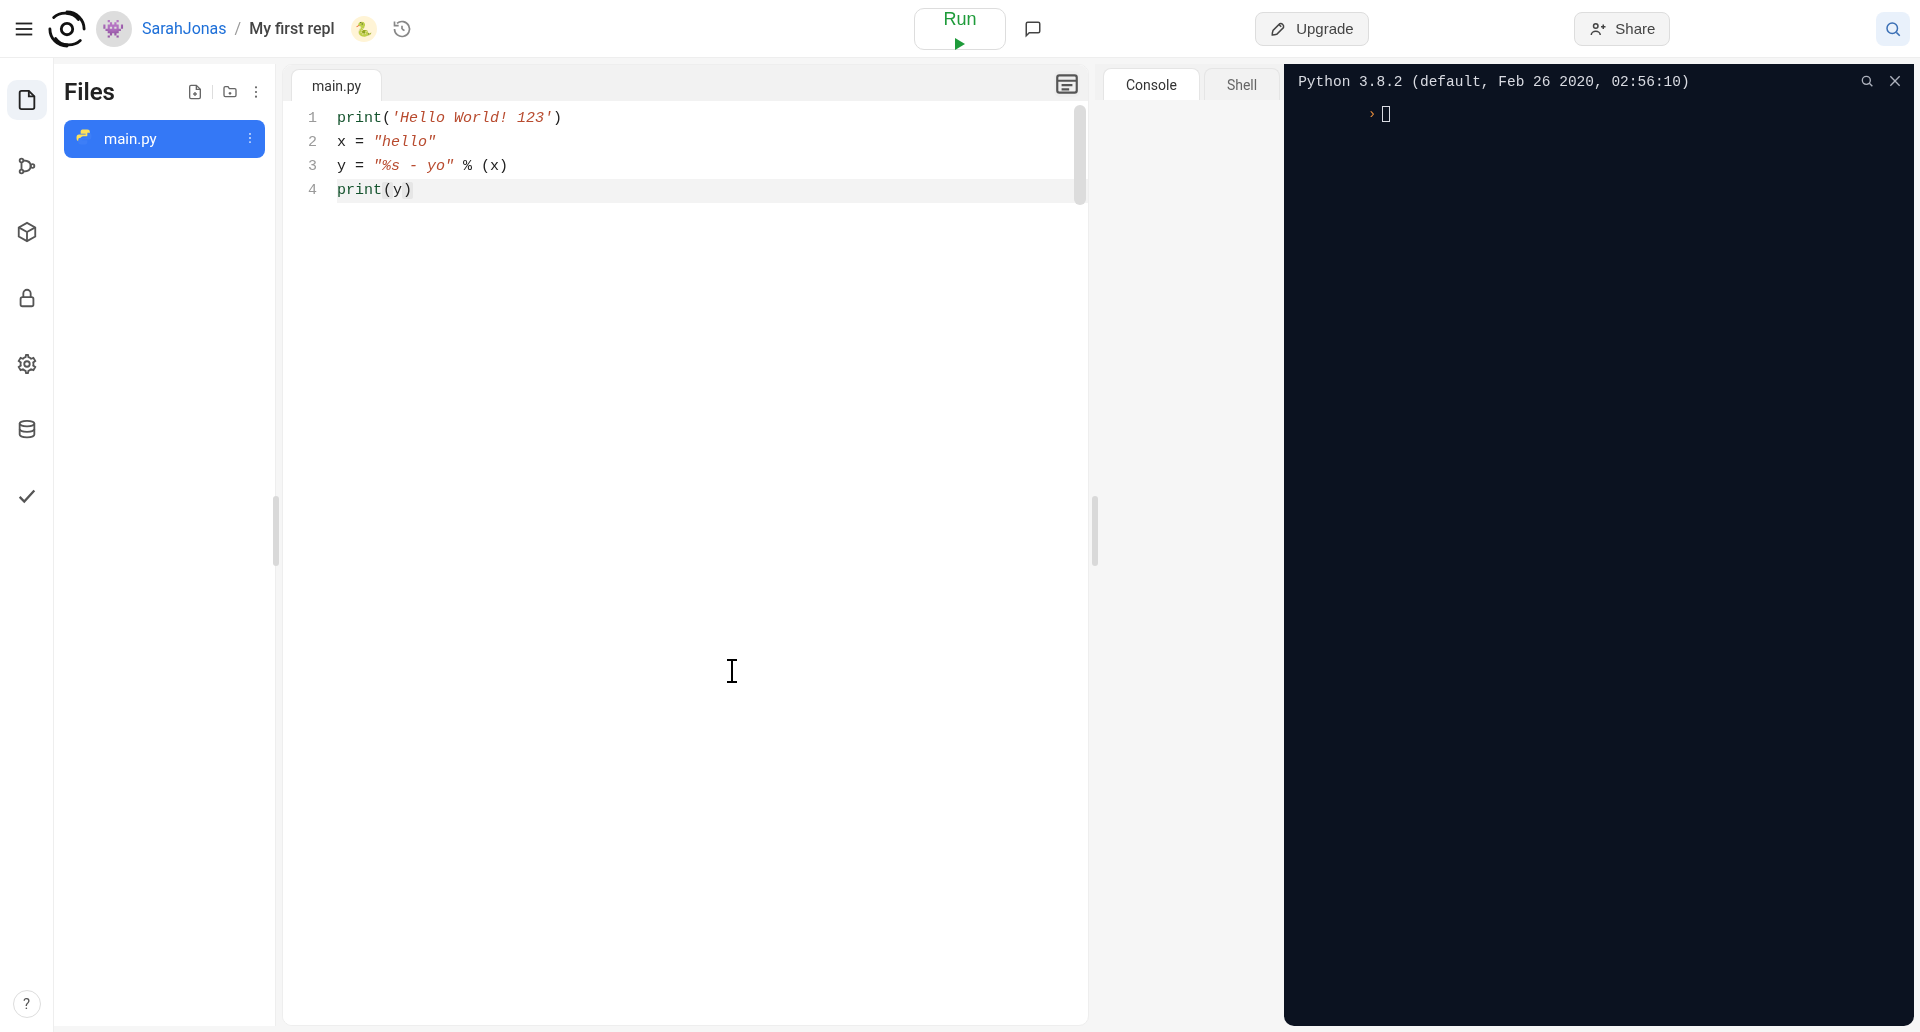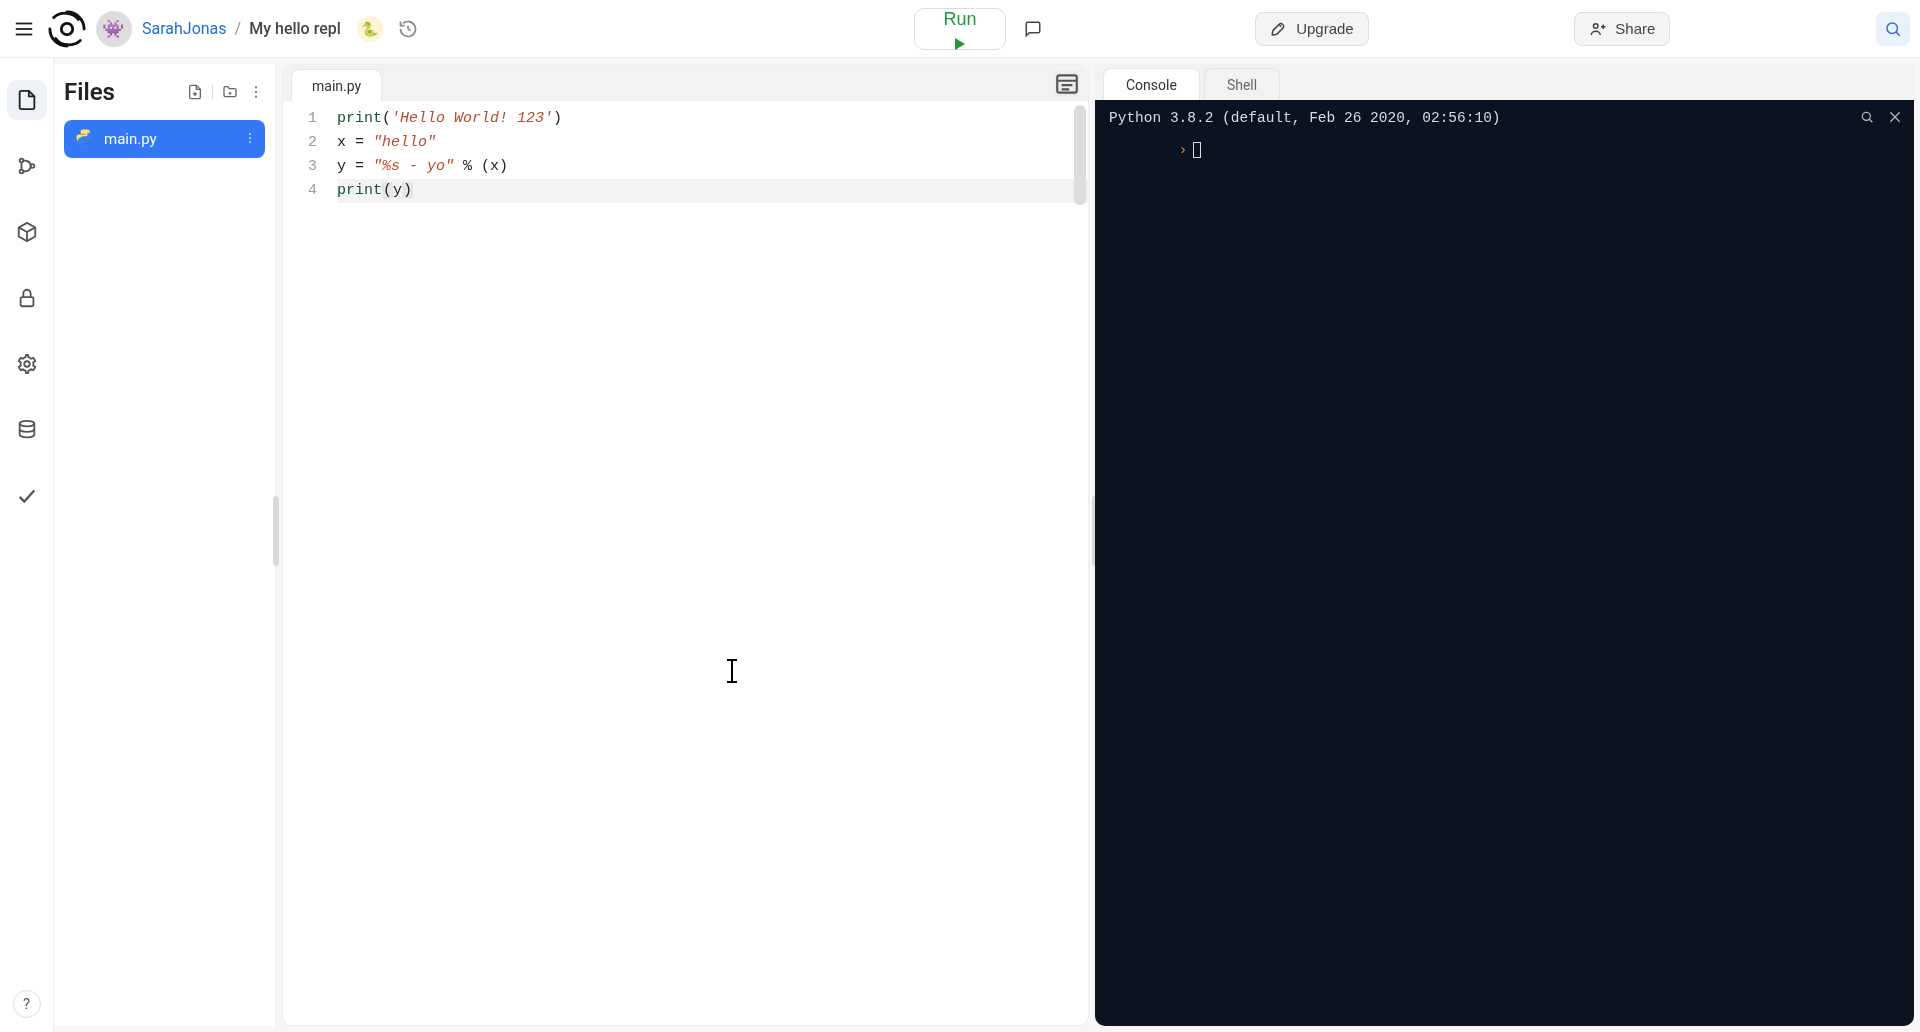--- a/index.html
+++ b/index.html
@@ -163,21 +163,21 @@
     position:absolute; right:-3px; top:45%; width:6px; height:70px;
     background:#d9d9d9; border-radius:3px;
   }
   .sidebar-splitter {
     position:absolute; right:-3px; top:45%; width:6px; height:70px;
     background:#d9d9d9; border-radius:3px;
   }
 
   
   .console-panel {
-    flex:1; margin:6px 6px 6px 0; display:flex; flex-direction:column; min-width:0;justify-content:space-between;
+    flex:1; margin:6px 6px 6px 0; display:flex; flex-direction:row; min-width:0;justify-content:space-between;
   }
   .console-tabs {
     height:36px; display:flex; align-items:flex-end; background:#f2f2f2; padding-left:8px;
   }
   .console-tab {
     height:32px; padding:0 22px; border:1px solid #e5e5e5; border-bottom:none;
     border-radius:8px 8px 0 0; display:flex; align-items:center; font-size:14px;
     margin-right:4px; cursor:pointer;
   }
   .console-tab.active { background:#fff; color:#333; }
@@ -234,21 +234,21 @@
             <path d="M6 8 C12 2 26 1 32 10 M34 32 C28 38 14 39 8 30" stroke-linecap="round"></path>
           </g>
         </svg>
     </div>
     <div class="avatar">
       <span>👾</span>
     </div>
     <div class="crumb">
       <span class="user">SarahJonas</span>
       <span class="sep">/</span>
-      <span class="proj">My hello repl</span>
+      <span class="proj">My first repl</span>
     </div>
     <div class="lang-badge">
       <span>🐍</span>
     </div>
     <div class="history-btn">
       <svg viewBox="0 0 24 24" fill="none" stroke="currentColor" stroke-width="2">
           <path d="M3 12a9 9 0 1 0 3-6.7"></path>
           <polyline points="3 3 3 8 8 8"></polyline>
           <line x1="12" y1="8" x2="12" y2="12"></line>
           <line x1="12" y1="12" x2="15" y2="14"></line>

